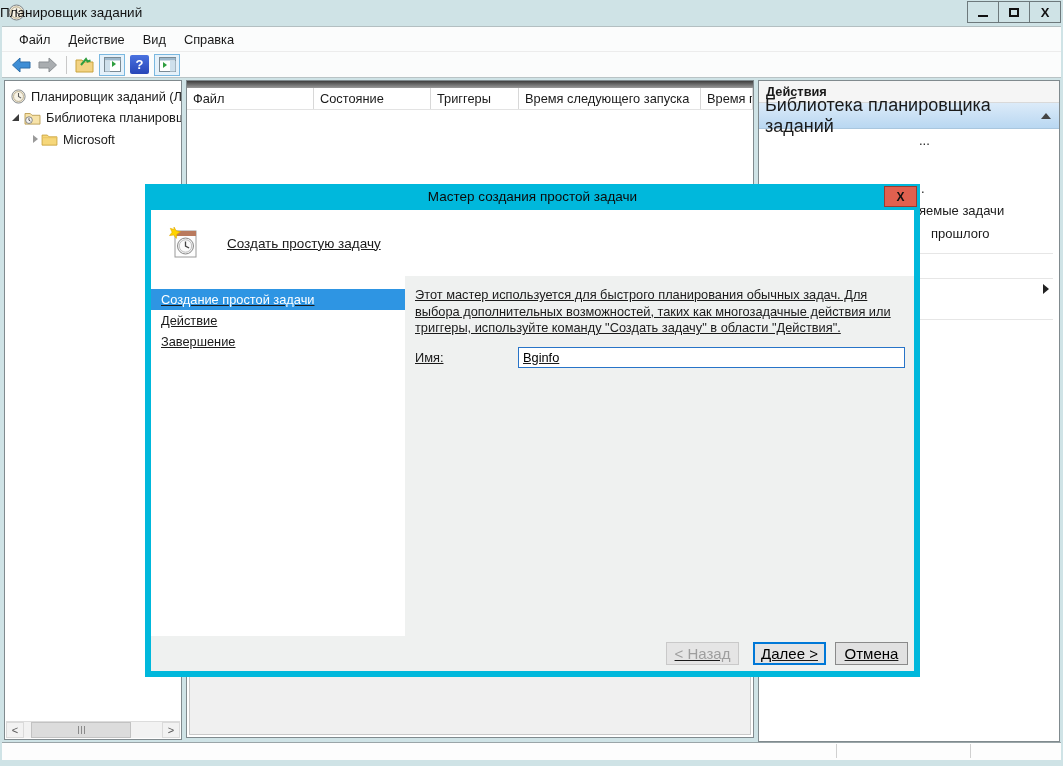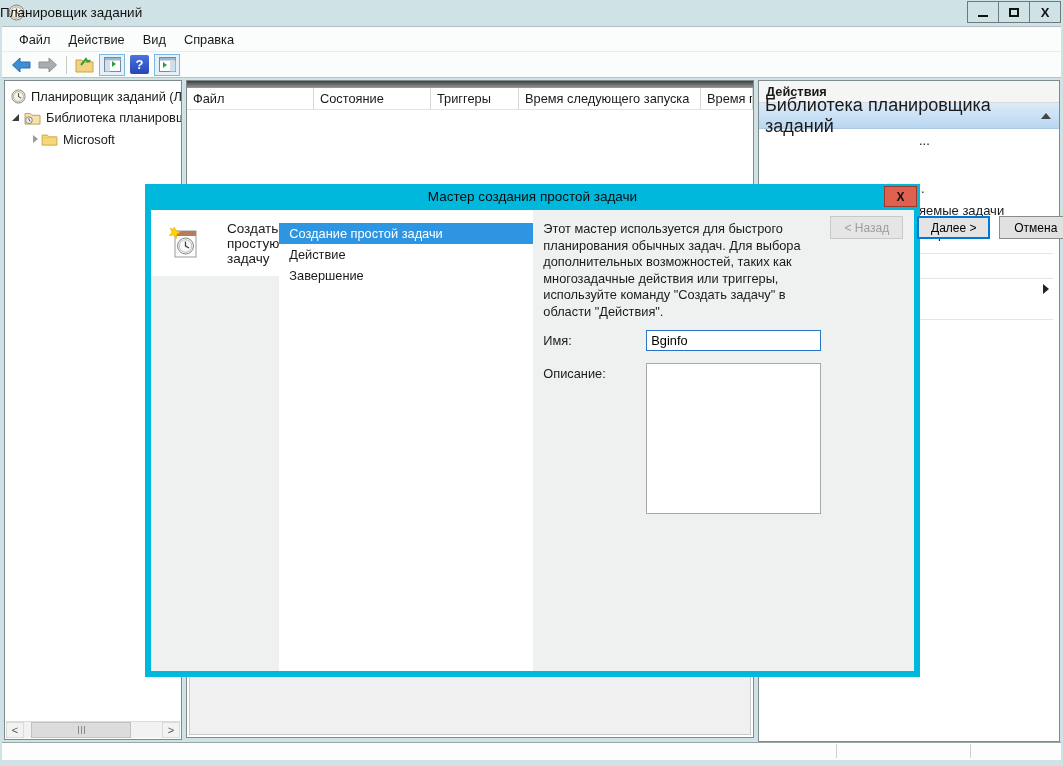--- a/index.html
+++ b/index.html
@@ -76,37 +76,37 @@
   
   #statusbar { left:2px; top:742px; width:1059px; height:18px; background:#fdfdfd; border-top:1px solid #9aa5a8; }
   .sb-div { position:absolute; top:2px; bottom:2px; width:1px; background:#d0d0d0; }
 
   
   #dialog { left:145px; top:140px; width:775px; height:493px; z-index:10;margin-top:44px; }
   .dlg-title { height:26px; background:#00b8dc; text-align:center; line-height:26px; font-size:13.5px; color:#0b0b0b; }
   .dlg-close { position:absolute; right:3px; top:2px; width:33px; height:21px; background:#e0604f; border:1px solid #9b3b30;
                display:flex; align-items:center; justify-content:center; font-weight:bold; font-size:12px; color:#111; }
   .dlg-body { position:absolute; left:0; top:26px; right:0; bottom:0; border:6px solid #00b8dc; border-top:none;
-              background:#eff1f0; display:flex; flex-direction:row; }
+              background:#eff1f0; display:flex; flex-direction:column;text-decoration:underline; }
   .dlg-header { height:66px; background:#fff; display:flex; align-items:center; }
   .dlg-header .wicon { margin:0 26px 0 16px; }
   .dlg-heading { font-size:13.5px; }
   .dlg-main { flex:1; display:flex; }
   .dlg-steps { width:254px; background:#fff; padding-top:13px; }
   .step { height:21px; line-height:21px; padding-left:10px; white-space:nowrap; }
   .step.selected { background:#2e95e3; color:#fff; }
   .dlg-content { flex:1; padding:11px 9px 0 10px; }
   .intro { line-height:16.5px; margin-bottom:10px; }
   .frow { display:flex; margin-bottom:12px; }
   .flabel { width:103px; padding-top:3px; }
   .fname-input { flex:1; height:21px; border:1px solid #2874c8; background:#fff; font-family:"Liberation Sans",sans-serif;
                  font-size:12.8px; padding:0 4px; outline:none; }
   .fdesc { flex:1; height:151px; border:1px solid #a8a8a8; background:#fff; resize:none; font-family:"Liberation Sans",sans-serif; font-size:12.8px; }
   .dlg-bottombar { height:35px; display:flex; align-items:center; justify-content:flex-end; }
-  .btn { width:73px; height:23px; font-family:"Liberation Sans",sans-serif; font-size:12px;
+  .btn { width:73px; height:23px; font-family:"Liberation Sans",sans-serif; font-size:15px;
          background:#e1e1e1; border:1px solid #adadad; }
   .btn.disabled { color:#9e9e9e; background:#e5e5e5; border-color:#c9c9c9; margin-right:14px; }
   .btn.default { border:2px solid #0078d7; background:#e4e4e4; margin-right:9px; }
   .btn.cancel { border-color:#8a8a8a; margin-right:6px; }
 
   svg { display:block; }
 </style>
 </head>
 <body>
 
@@ -280,24 +280,20 @@
         <div class="step selected">Создание простой задачи</div>
         <div class="step">Действие</div>
         <div class="step">Завершение</div>
       </div>
       <div class="dlg-content">
         <div class="intro">Этот мастер используется для быстрого планирования обычных задач.  Для выбора дополнительных возможностей, таких как многозадачные действия или триггеры, используйте команду "Создать задачу" в области "Действия".</div>
         <div class="frow">
           <span class="flabel">Имя:</span>
           <input class="fname-input" type="text" value="Bginfo" style="">
         </div>
-        <div class="frow">
-          <span class="flabel">Описание:</span>
-          <textarea class="fdesc" style=""></textarea>
-        </div>
       </div>
     </div>
     <div class="dlg-bottombar">
       <button class="btn disabled" disabled="">&lt; Назад</button>
       <button class="btn default">Далее &gt;</button>
       <button class="btn cancel">Отмена</button>
     </div>
   </div>
 </div>
 

